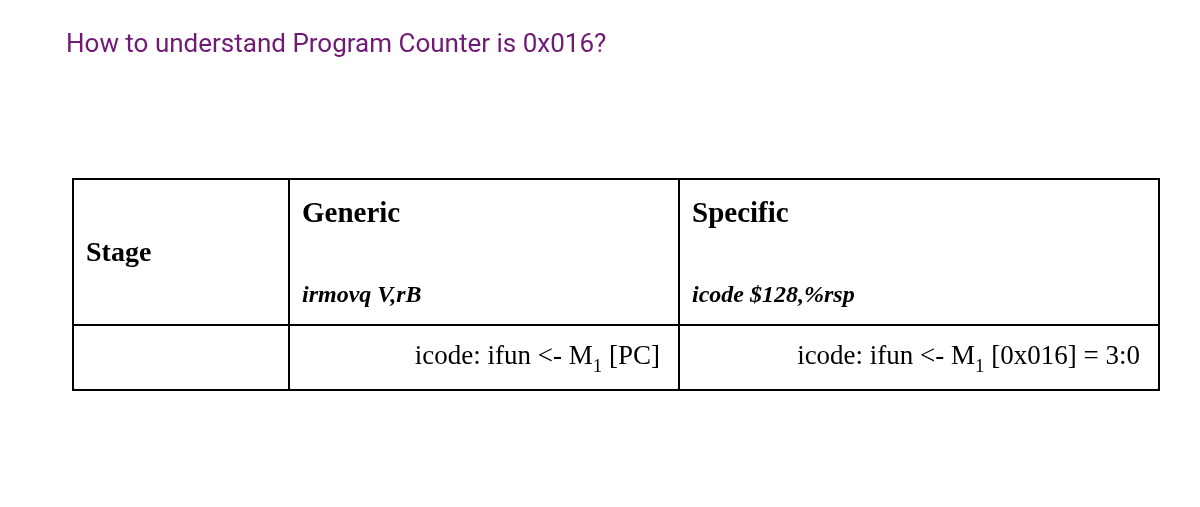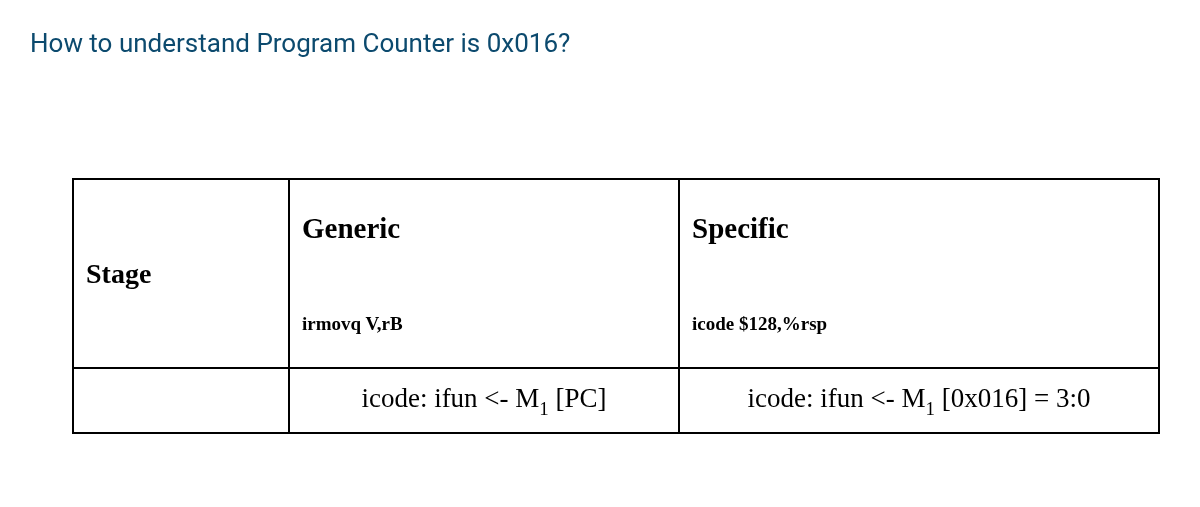--- a/index.html
+++ b/index.html
@@ -10,22 +10,23 @@
     body {
       font-family: -apple-system, BlinkMacSystemFont, "Segoe UI", Roboto, Helvetica, Arial, sans-serif;
       background: #ffffff;
       padding: 28px 30px;
       color: #1a1a1a;
       width: 1200px;
     }
     .question {
       font-size: 26px;
       font-weight: 400;
-      color: #0c4a6e;
+      color: #701a75;
       margin-bottom: 120px;
+      margin-left: 36px;
     }
     .content-block {
       margin-left: 42px;
       margin-right: 10px;
     }
     .section-heading {
       font-family: Georgia, "Times New Roman", Times, serif;
       font-size: 30px;
       font-weight: 700;
       color: #000000;
@@ -45,43 +46,44 @@
     }
     td.stage-cell {
       font-weight: 700;
       vertical-align: middle;
       width: 216px;
     }
     td.inner-cell {
       padding: 0;
     }
     .inner-row {
-      padding: 32px 12px;
+      padding: 16px 12px;
     }
     .inner-row.top {
       border-bottom: 0;
       font-weight: 700;
       font-size: 29px;
     }
     .inner-row.bottom {
       padding-top: 36px;
       font-weight: 700;
-      font-size: 19px;
+      font-size: 24px;
+      font-style: italic;
     }
     td.col-generic {
       width: 390px;
     }
     td.col-specific {
       width: auto;
     }
     td.data-row {
       font-family: Georgia, "Times New Roman", Times, serif;
       font-size: 27px;
       font-weight: 400;
-      text-align: center;
+      text-align: right;
       padding: 14px 18px;
     }
     .sub {
       font-size: 0.7em;
       vertical-align: sub;
       position: relative;
       top: 2px;
     }
   </style>
 </head>

